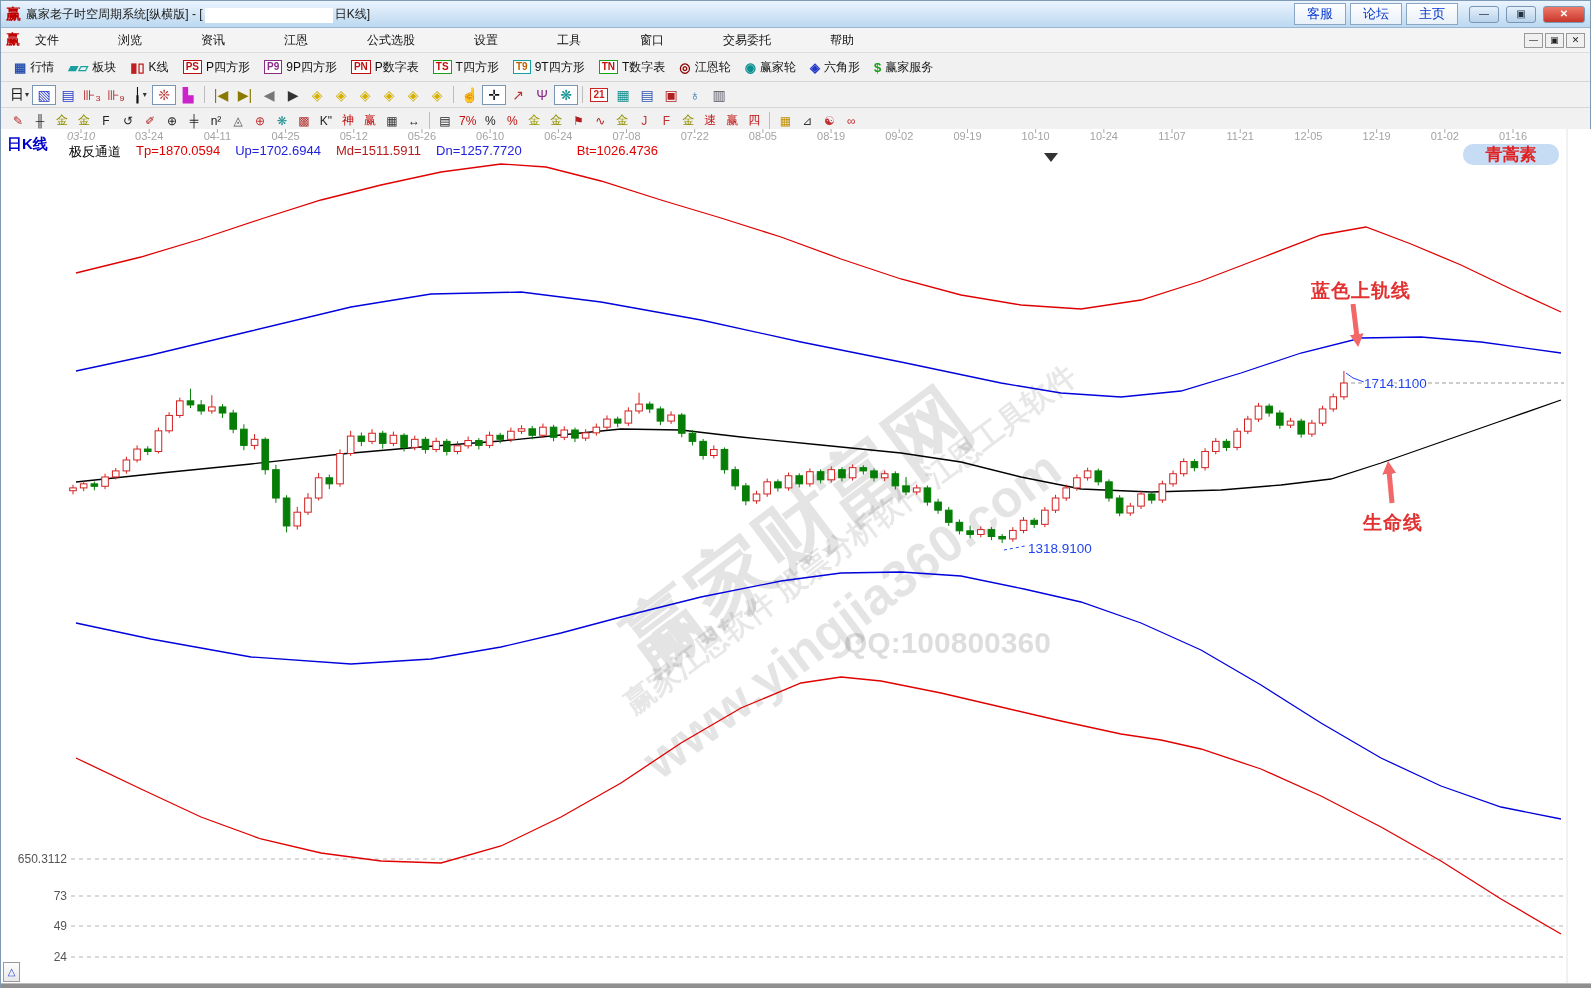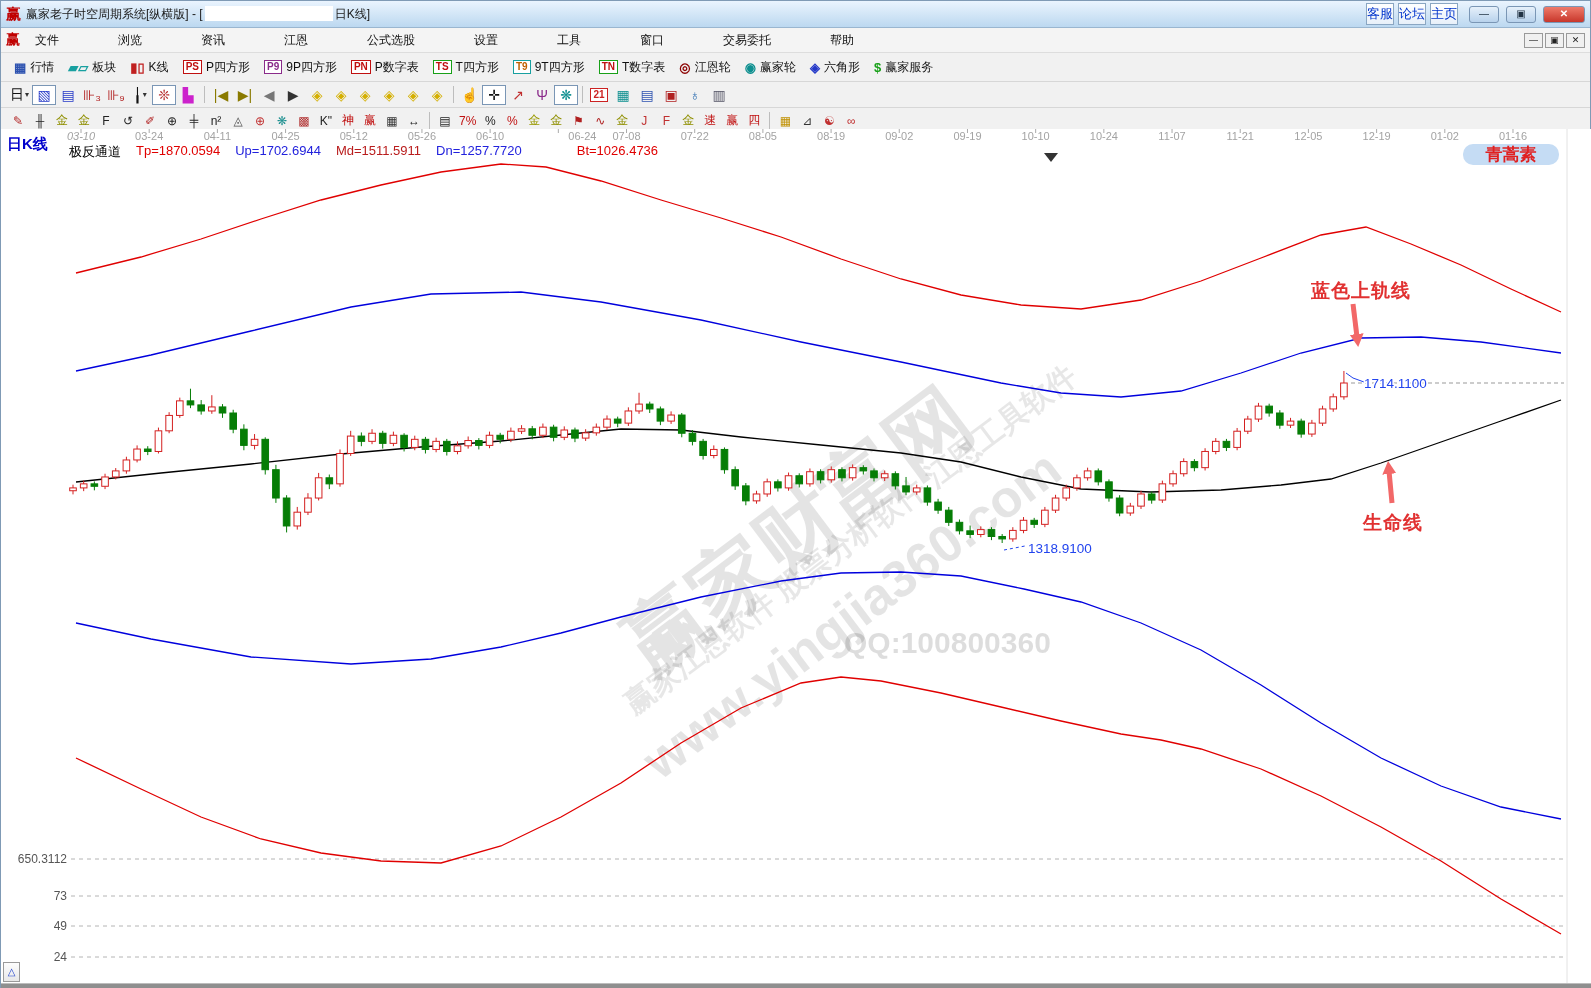--- a/index.html
+++ b/index.html
@@ -3,25 +3,25 @@
 <meta charset="utf-8">
 <style>
   html,body{margin:0;padding:0;}
   body{width:1591px;height:988px;position:relative;overflow:hidden;background:#fff;
        font-family:"Liberation Sans","DejaVu Sans",sans-serif;}
   .app{position:absolute;inset:0;border:1px solid #7f9ab5;box-sizing:border-box;}
   
   .titlebar{height:26px;background:linear-gradient(#eaf4fe,#bcd8f0);display:flex;align-items:center;
             padding:0 5px;border-bottom:1px solid #9ab6d0;}
   .title-logo{color:#c00000;font-weight:bold;font-size:15px;margin-right:5px;}
-  .title-text{font-size:12px;color:#1a1a1a;display:flex;align-items:flex-start;}
+  .title-text{font-size:12px;color:#1a1a1a;display:flex;align-items:flex-end;}
   .redacted{display:inline-block;width:128px;height:15px;background:#ffffff;margin:0 2px;}
   .tb-right{margin-left:auto;display:flex;align-items:center;gap:7px;}
   .link-btn{font-size:13px;color:#0033cc;background:linear-gradient(#ffffff,#e8f0f9);
-            border:1px solid #8aa6c2;padding:1px 0;cursor:default;}
+            border:1px solid #8aa6c2;padding:1px 12px;cursor:default;}
   .win-btn{width:30px;height:17px;border:1px solid #7a96b5;border-radius:3px;font-size:10px;line-height:14px;
            background:linear-gradient(#e6f0fa,#b8d2ec);color:#234;text-align:center;padding:0;}
   .win-btn.close{background:linear-gradient(#ee7a6a,#c8372b);color:#fff;font-weight:bold;width:42px;}
   
   .menubar{height:24px;background:#f4f4f4;display:flex;align-items:center;padding:0 5px;
            border-bottom:1px solid #dddddd;font-size:12px;}
   .menu-logo{color:#c00000;font-weight:bold;font-size:14px;margin-right:6px;}
   .menu-item{padding:2px 9px;color:#111;}
   .child-controls{margin-left:auto;display:flex;gap:2px;}
   .child-btn{width:19px;height:15px;font-size:9px;line-height:12px;background:#f0f0f0;
@@ -665,21 +665,21 @@
       </svg>
     <div id="pane-tab">日K线</div>
     <div id="date-row">
         <span style="left: 80px; font-style: italic;">03-10</span>
         <span style="left: 148.19px;">03-24</span>
         <span style="left: 216.38px;">04-11</span>
         <span style="left: 284.57px;">04-25</span>
         <span style="left: 352.76px;">05-12</span>
         <span style="left: 420.95px;">05-26</span>
         <span style="left: 489.14px;">06-10</span>
-        <span style="left: 557.33px; margin-left: 24px;">06-24</span>
+        <span style="left: 557.33px;">06-24</span>
         <span style="left: 625.52px;">07-08</span>
         <span style="left: 693.71px;">07-22</span>
         <span style="left: 761.9px;">08-05</span>
         <span style="left: 830.09px;">08-19</span>
         <span style="left: 898.28px;">09-02</span>
         <span style="left: 966.47px;">09-19</span>
         <span style="left: 1034.66px;">10-10</span>
         <span style="left: 1102.85px;">10-24</span>
         <span style="left: 1171.04px;">11-07</span>
         <span style="left: 1239.23px;">11-21</span>

